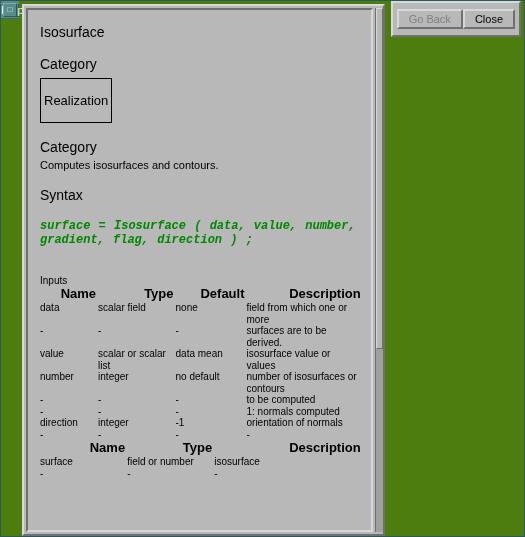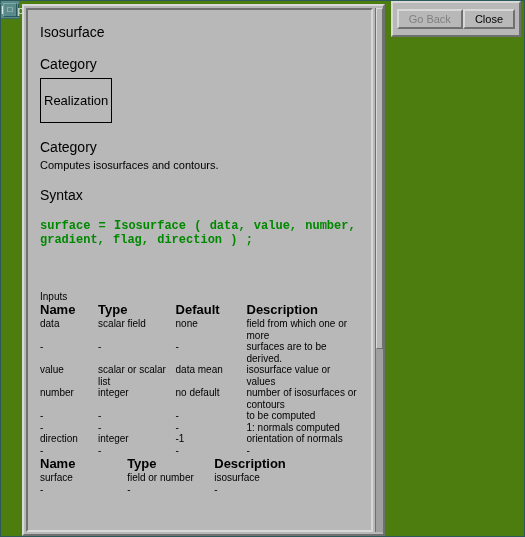--- a/index.html
+++ b/index.html
@@ -117,38 +117,39 @@
   .body-text {
     font-size: 11px;
     color: #000;
     margin: 4px 0;
   }
   .syntax-line {
     font-family: "Courier New", monospace;
     font-size: 12px;
     font-weight: bold;
     color: #008800;
-    margin: 16px 0 44px 0;
+    margin: 16px 0 28px 0;
     word-spacing: 1px;
+    font-style: italic;
   }
   .subhead {
     font-size: 10px;
     color: #000;
     margin-top: 16px;
     margin-bottom: 0;
   }
   .tbl {
     width: 100%;
     font-size: 10px;
     color: #000;
     border-collapse: collapse;
     table-layout: fixed;
   }
   .tbl th {
-    text-align: left;
+    text-align: right;
     font-size: 13px;
     font-weight: bold;
     padding: 0 2px 1px 0;
   }
   .tbl td {
     padding: 0 2px 0 0;
     vertical-align: top;
     line-height: 1.15;
   }
   .outputs-tbl th { font-size: 13px; }

